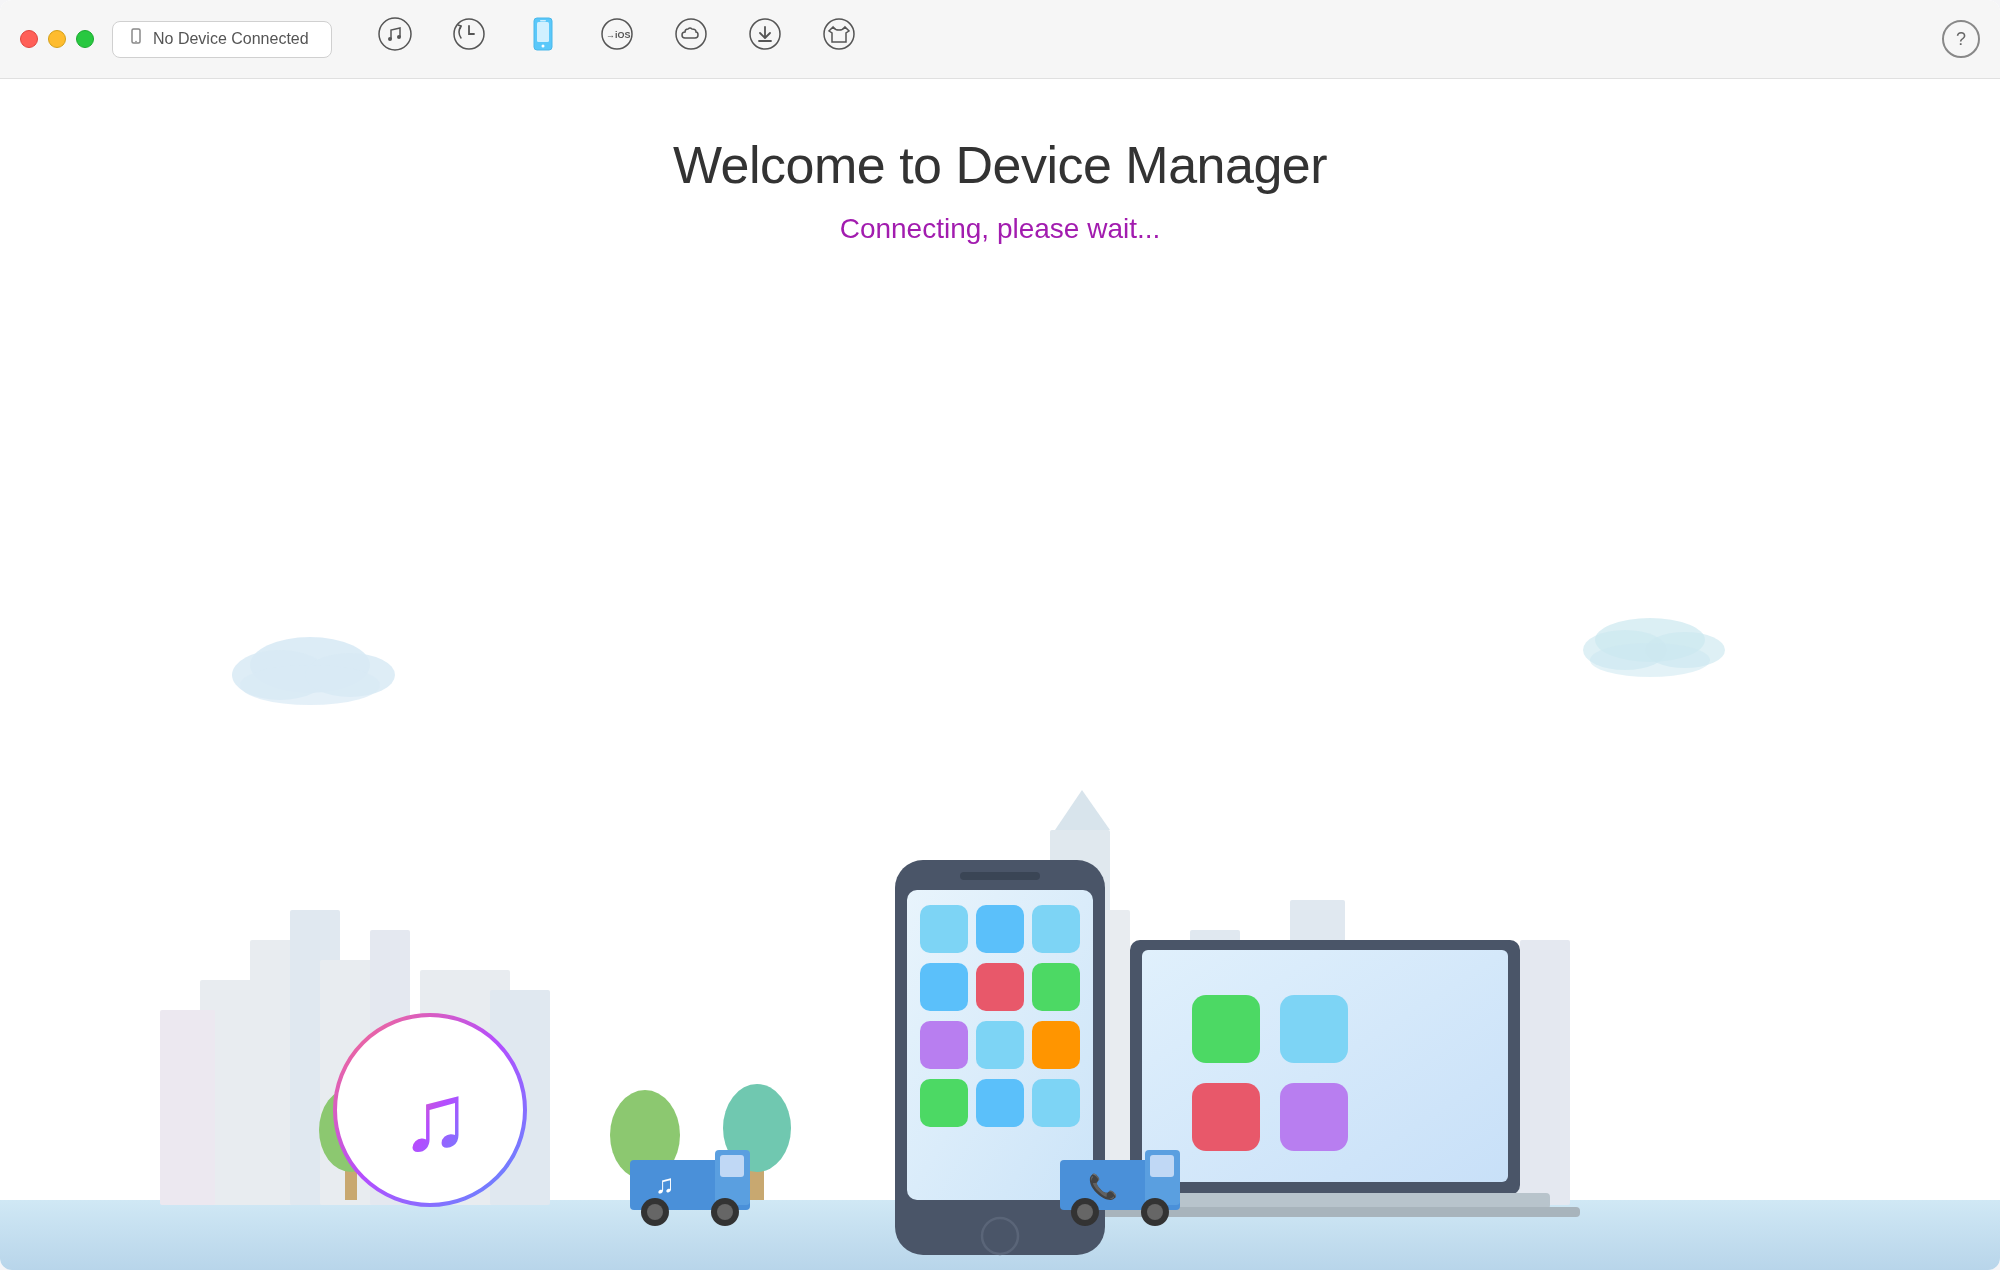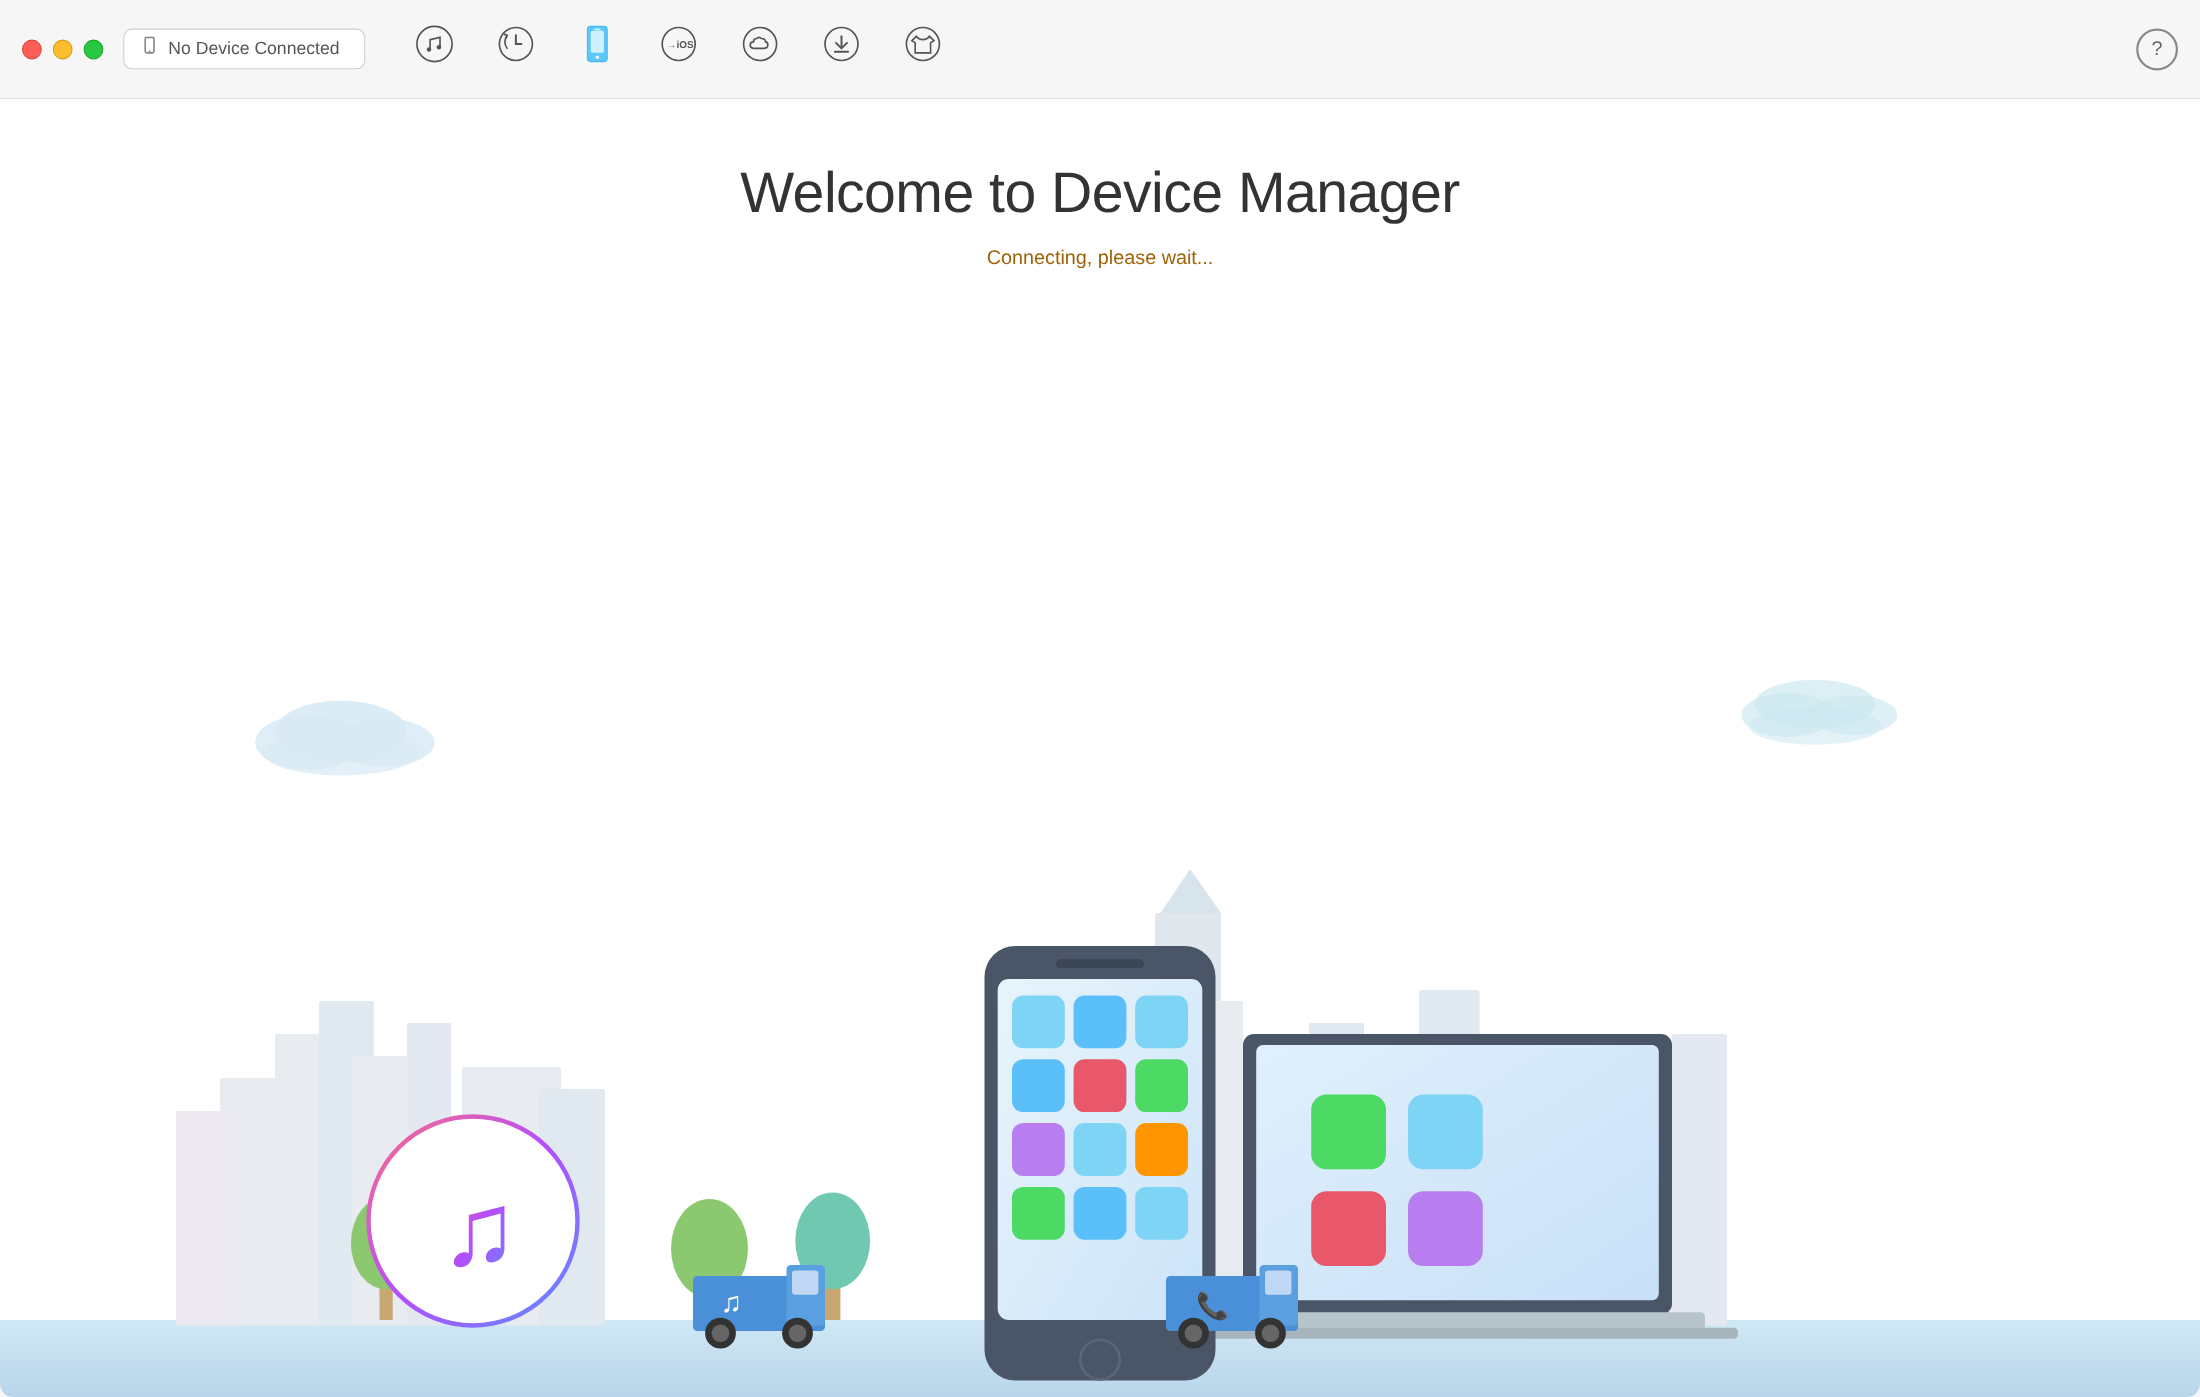--- a/index.html
+++ b/index.html
@@ -17,21 +17,21 @@
       height: 100%;
       background: #ffffff;
       border-radius: 12px;
       overflow: hidden;
       display: flex;
       flex-direction: column;
     }
 
     
     .title-bar {
-      height: 90px;
+      height: 79px;
       background: #f6f6f6;
       border-bottom: 1px solid #e0e0e0;
       display: flex;
       align-items: center;
       padding: 0 20px;
       flex-shrink: 0;
     }
 
     .traffic-lights {
       display: flex;
@@ -136,22 +136,22 @@
     }
 
     .welcome-title {
       font-size: 52px;
       font-weight: 300;
       color: #333;
       letter-spacing: -0.5px;
     }
 
     .welcome-subtitle {
-      font-size: 18px;
-      color: #a16207;
+      font-size: 28px;
+      color: #a21caf;
       margin-top: 18px;
       font-weight: 300;
     }
 
     
     .illustration {
       position: absolute;
       bottom: 0;
       left: 0;
       right: 0;

